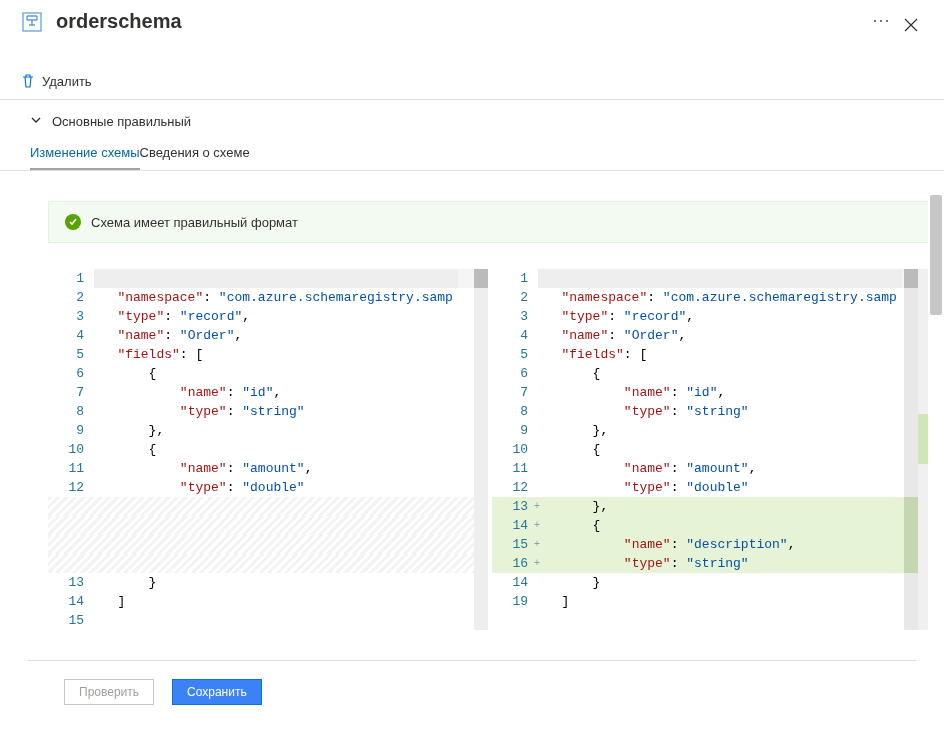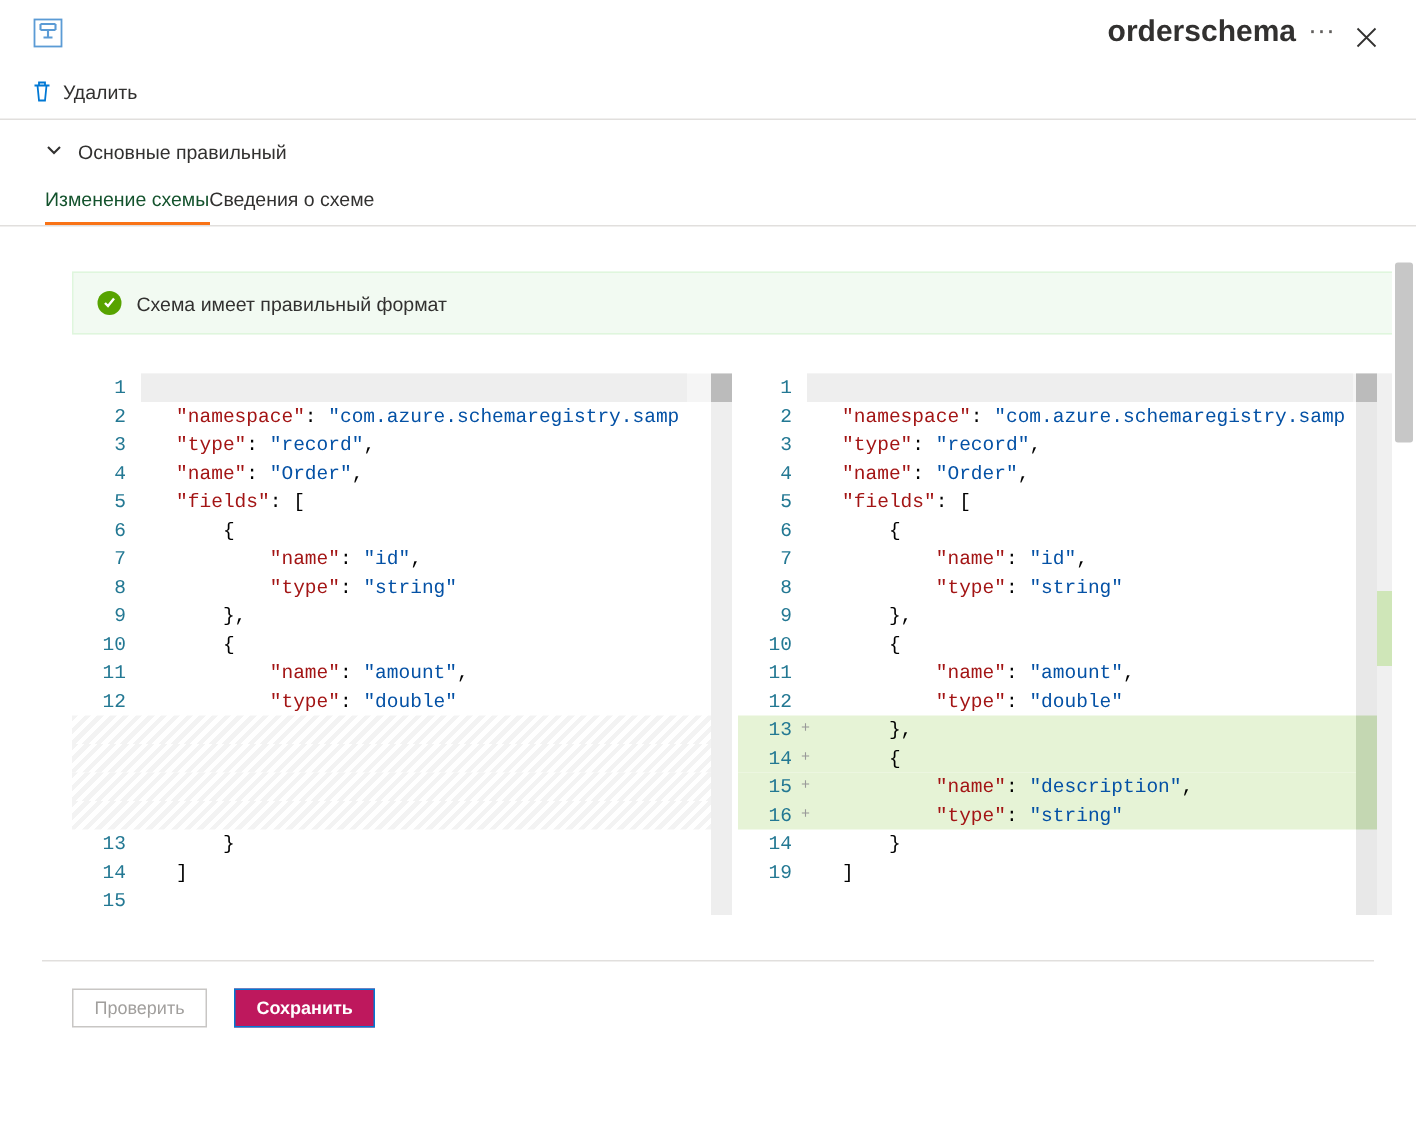--- a/index.html
+++ b/index.html
@@ -1,49 +1,49 @@
 <!DOCTYPE html>
 <html><head>
 <meta charset="utf-8">
 <style>
   * { box-sizing: border-box; margin: 0; padding: 0; }
   html, body { width: 944px; height: 752px; font-family: "Segoe UI", Arial, sans-serif; font-size: 13px; color: #323130; background: #fff; }
   .panel { display: flex; flex-direction: column; height: 100%; }
   .header { display: flex; align-items: flex-start; padding: 10px 20px 4px 20px; }
   .header-icon { width: 24px; height: 24px; margin-right: 12px; flex-shrink:0; }
-  .header-titles { flex:1;text-align:right; }
+  .header-titles { flex:1; }
   .header-title { font-size: 20px; font-weight:600; }
   .header-sub { font-size:12px; color:#605e5c; }
   .header-more { font-size:18px; color:#605e5c; padding:0 8px; cursor:pointer; }
   .header-close { font-size:18px; cursor:pointer; padding:6px; }
   .toolbar { display:flex; align-items:center; padding:6px 20px 10px 20px; border-bottom:1px solid #e1dfdd; }
-  .toolbar-item { display:flex; align-items:center; cursor:pointer; font-size:13px; }
+  .toolbar-item { display:flex; align-items:center; cursor:pointer; font-size:13px;margin-top:20px; }
   .toolbar-item svg { margin-right:6px; }
   .scroll { flex:1; overflow:auto; }
   .section-row { display:flex; align-items:center; padding:14px 30px 8px 30px; font-size:13px; cursor:pointer; }
   .section-row .chev { margin-right:10px; }
   .tabs { display:flex; padding:0 30px; border-bottom:1px solid #e1dfdd; font-size:13px; }
   .tab { padding:8px 0; margin-right:0; cursor:pointer; }
-  .tab.active { border-bottom:2px solid #f97316; color:#14532d; }
+  .tab.active { border-bottom:2px solid #a3a3a3; color:#0369a1; }
   .content { padding:30px 12px 0 48px; }
   .status-bar { background:#f2faf2; border:1px solid #dff6dd; padding:12px 16px; display:flex; align-items:center; margin-bottom:26px; }
   .status-bar .ok { width:16px;height:16px;border-radius:50%;background:#57a300;display:flex;align-items:center;justify-content:center;margin-right:10px;}
   .diff { display:flex; gap:0; }
   .editor { flex:1; font-family: Consolas, "Courier New", monospace; font-size:13px; line-height:19px; position:relative; background:#fff; }
   .row { height:19px; display:flex; }
   .row .g { width:46px; text-align:right; padding-right:10px; color:#237893; position:relative;}
   .row .c { flex:1; white-space:pre; overflow:hidden; padding-left:0;}
   .marker { position:absolute; right:-2px; font-size:10px; color:#999;}
   .hatched { background-image: repeating-linear-gradient(135deg, #f3f3f3 0, #f3f3f3 3px, #fff 3px, #fff 6px); }
   .added { background:#e6f3d6; }
   .hr { border-top:1px solid #e1dfdd; margin:30px 28px 0 28px; }
-  .footer { padding:18px 48px 18px 48px; display:flex; gap:18px; }
+  .footer { padding:18px 48px 18px 48px; display:flex; gap:18px;margin-left:16px; }
   .btn { font-size:12px; padding:5px 14px; cursor:pointer; border:1px solid; }
   .btn-secondary { background:#fff; border-color:#c8c6c4; color:#a19f9d; }
-  .btn-primary { background:#be185d; border-color:#0078d4; color:#fff;font-weight:bold; }
+  .btn-primary { background:#3b82f6; border-color:#0078d4; color:#fff; }
   
   .k { color:#a31515; } 
   .s { color:#0451a5; } 
   .p { color:#000; }
   .page-scroll { position:absolute; right:0; top:95px; bottom:0; width:16px; background:#fff; }
   .page-scroll .th { position:absolute; top:0; left:2px; right:2px; height:120px; background:#c7c7c7; border-radius:2px;}
   .editor-top-bar{position:absolute;top:0;left:46px;right:30px;height:19px;background:#eee;}
   .editor-wrap{position:relative;}
 </style>
 </head>

